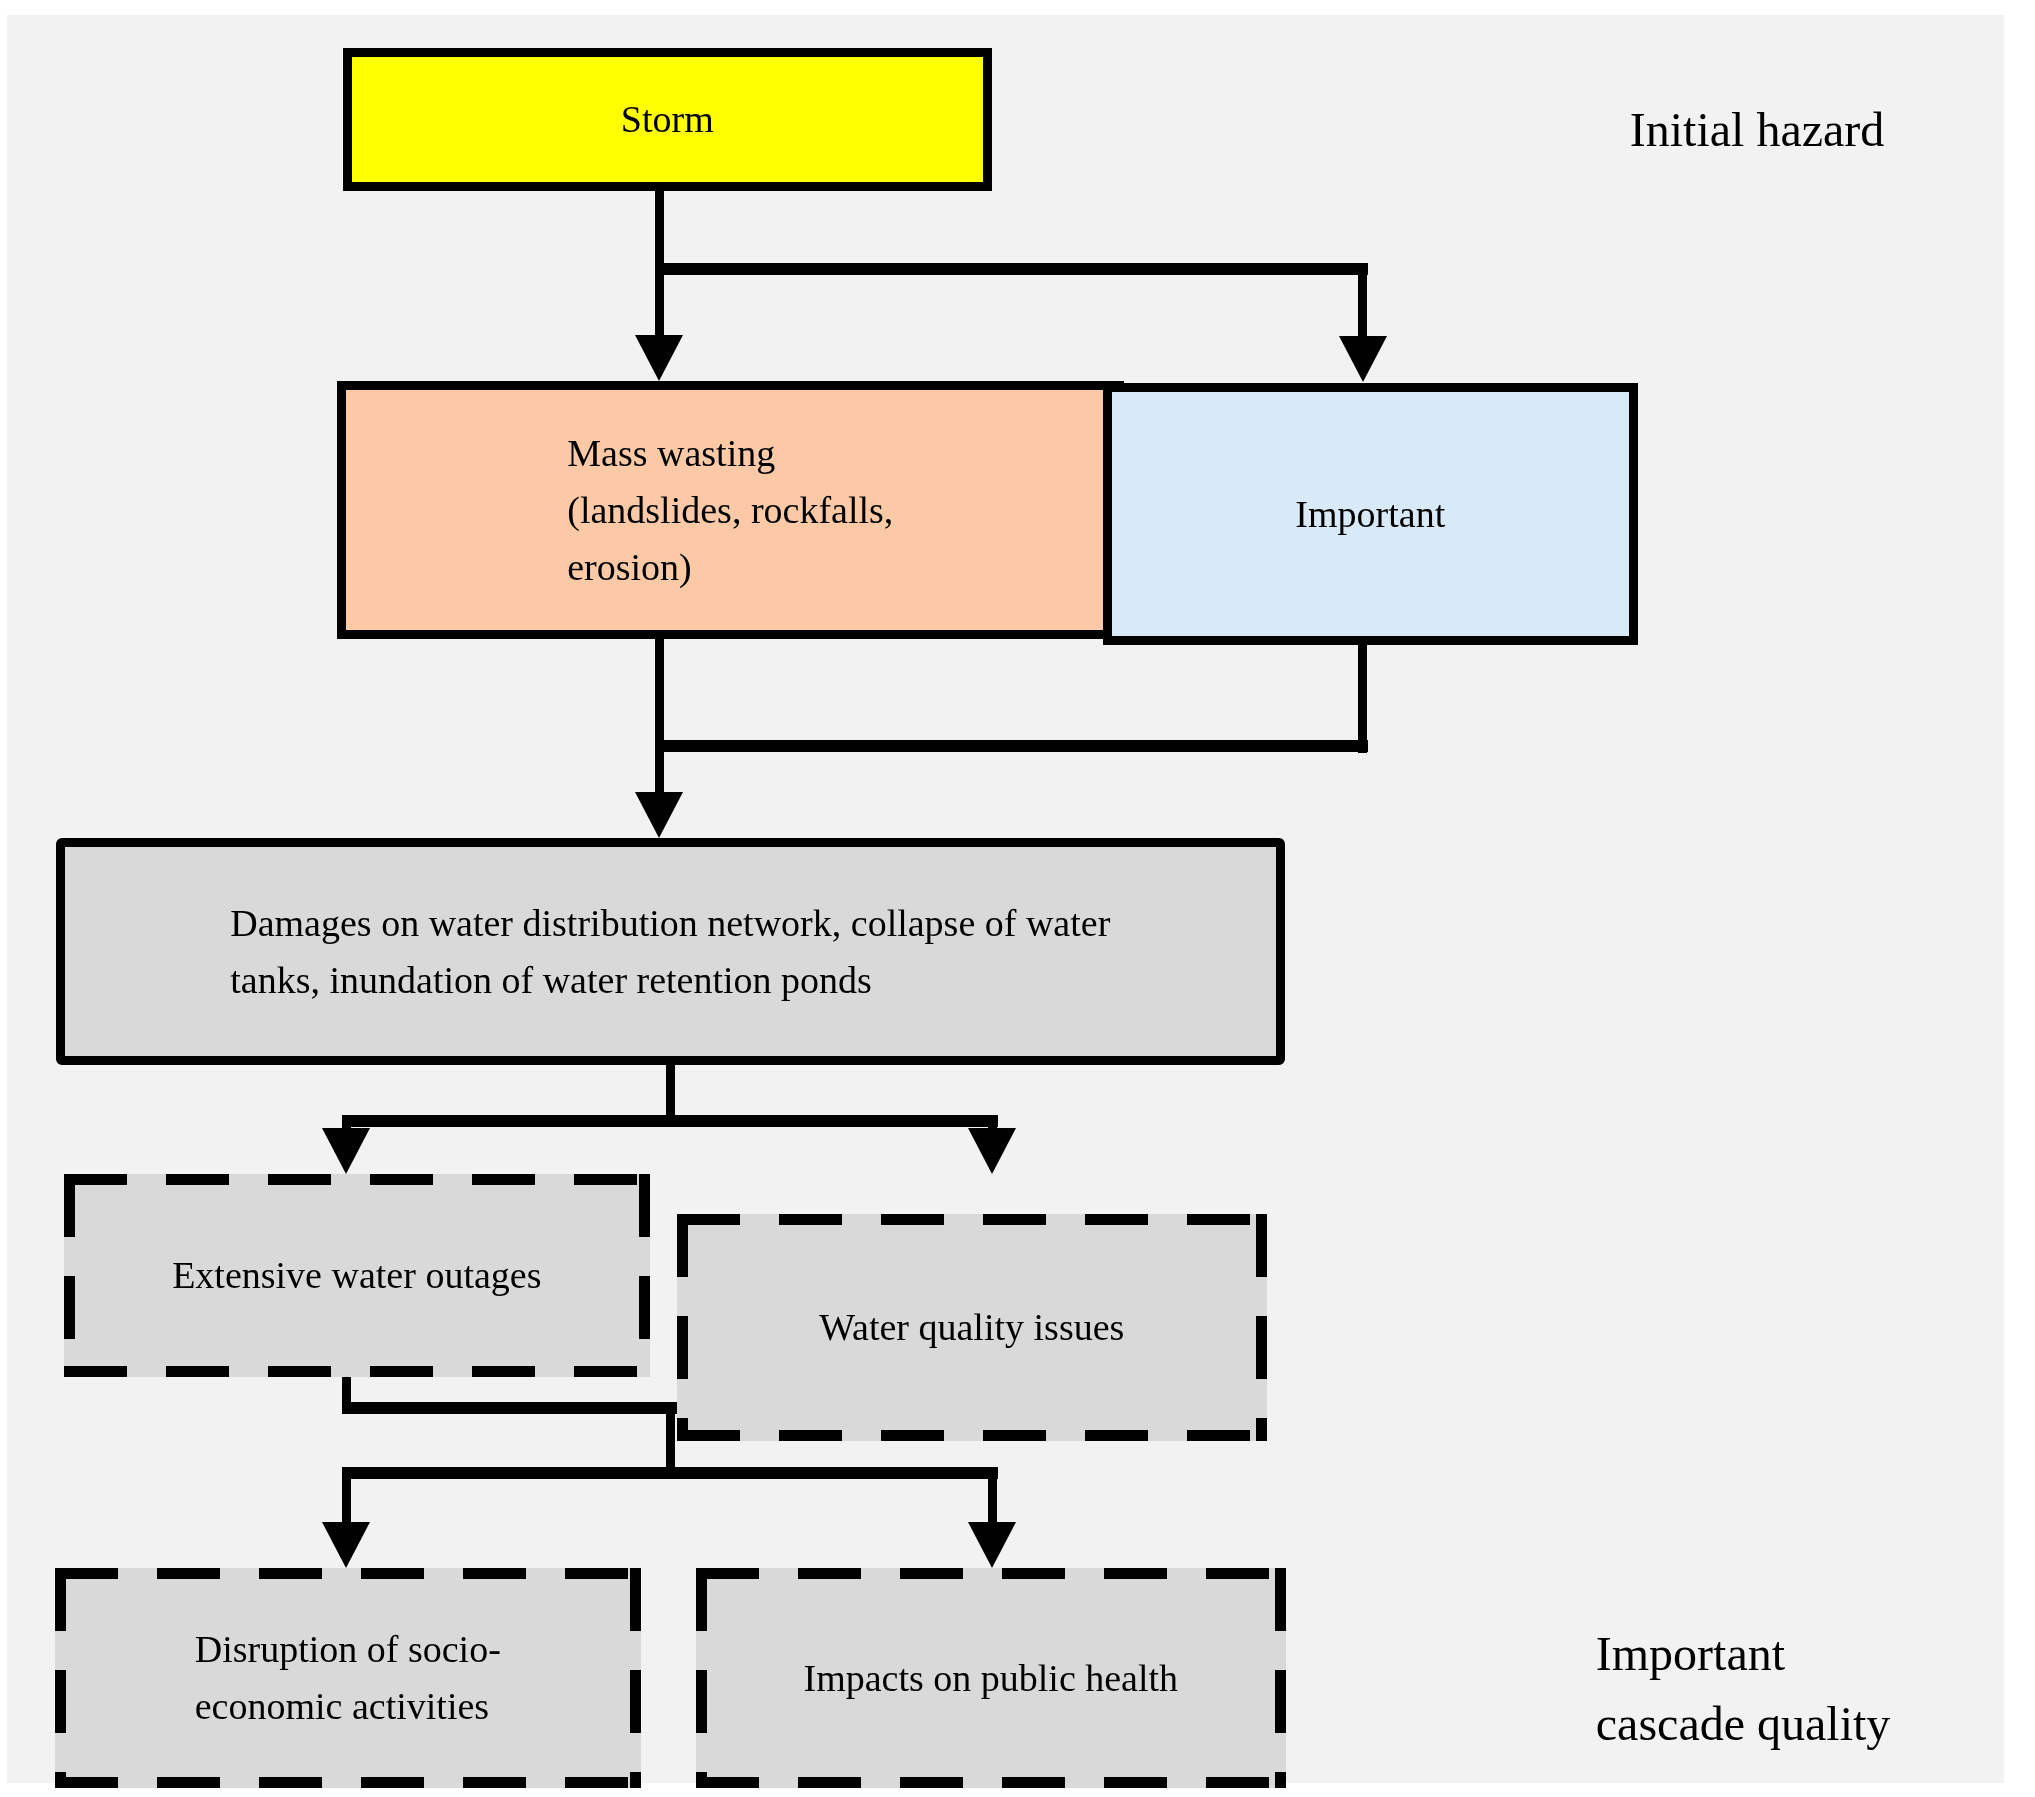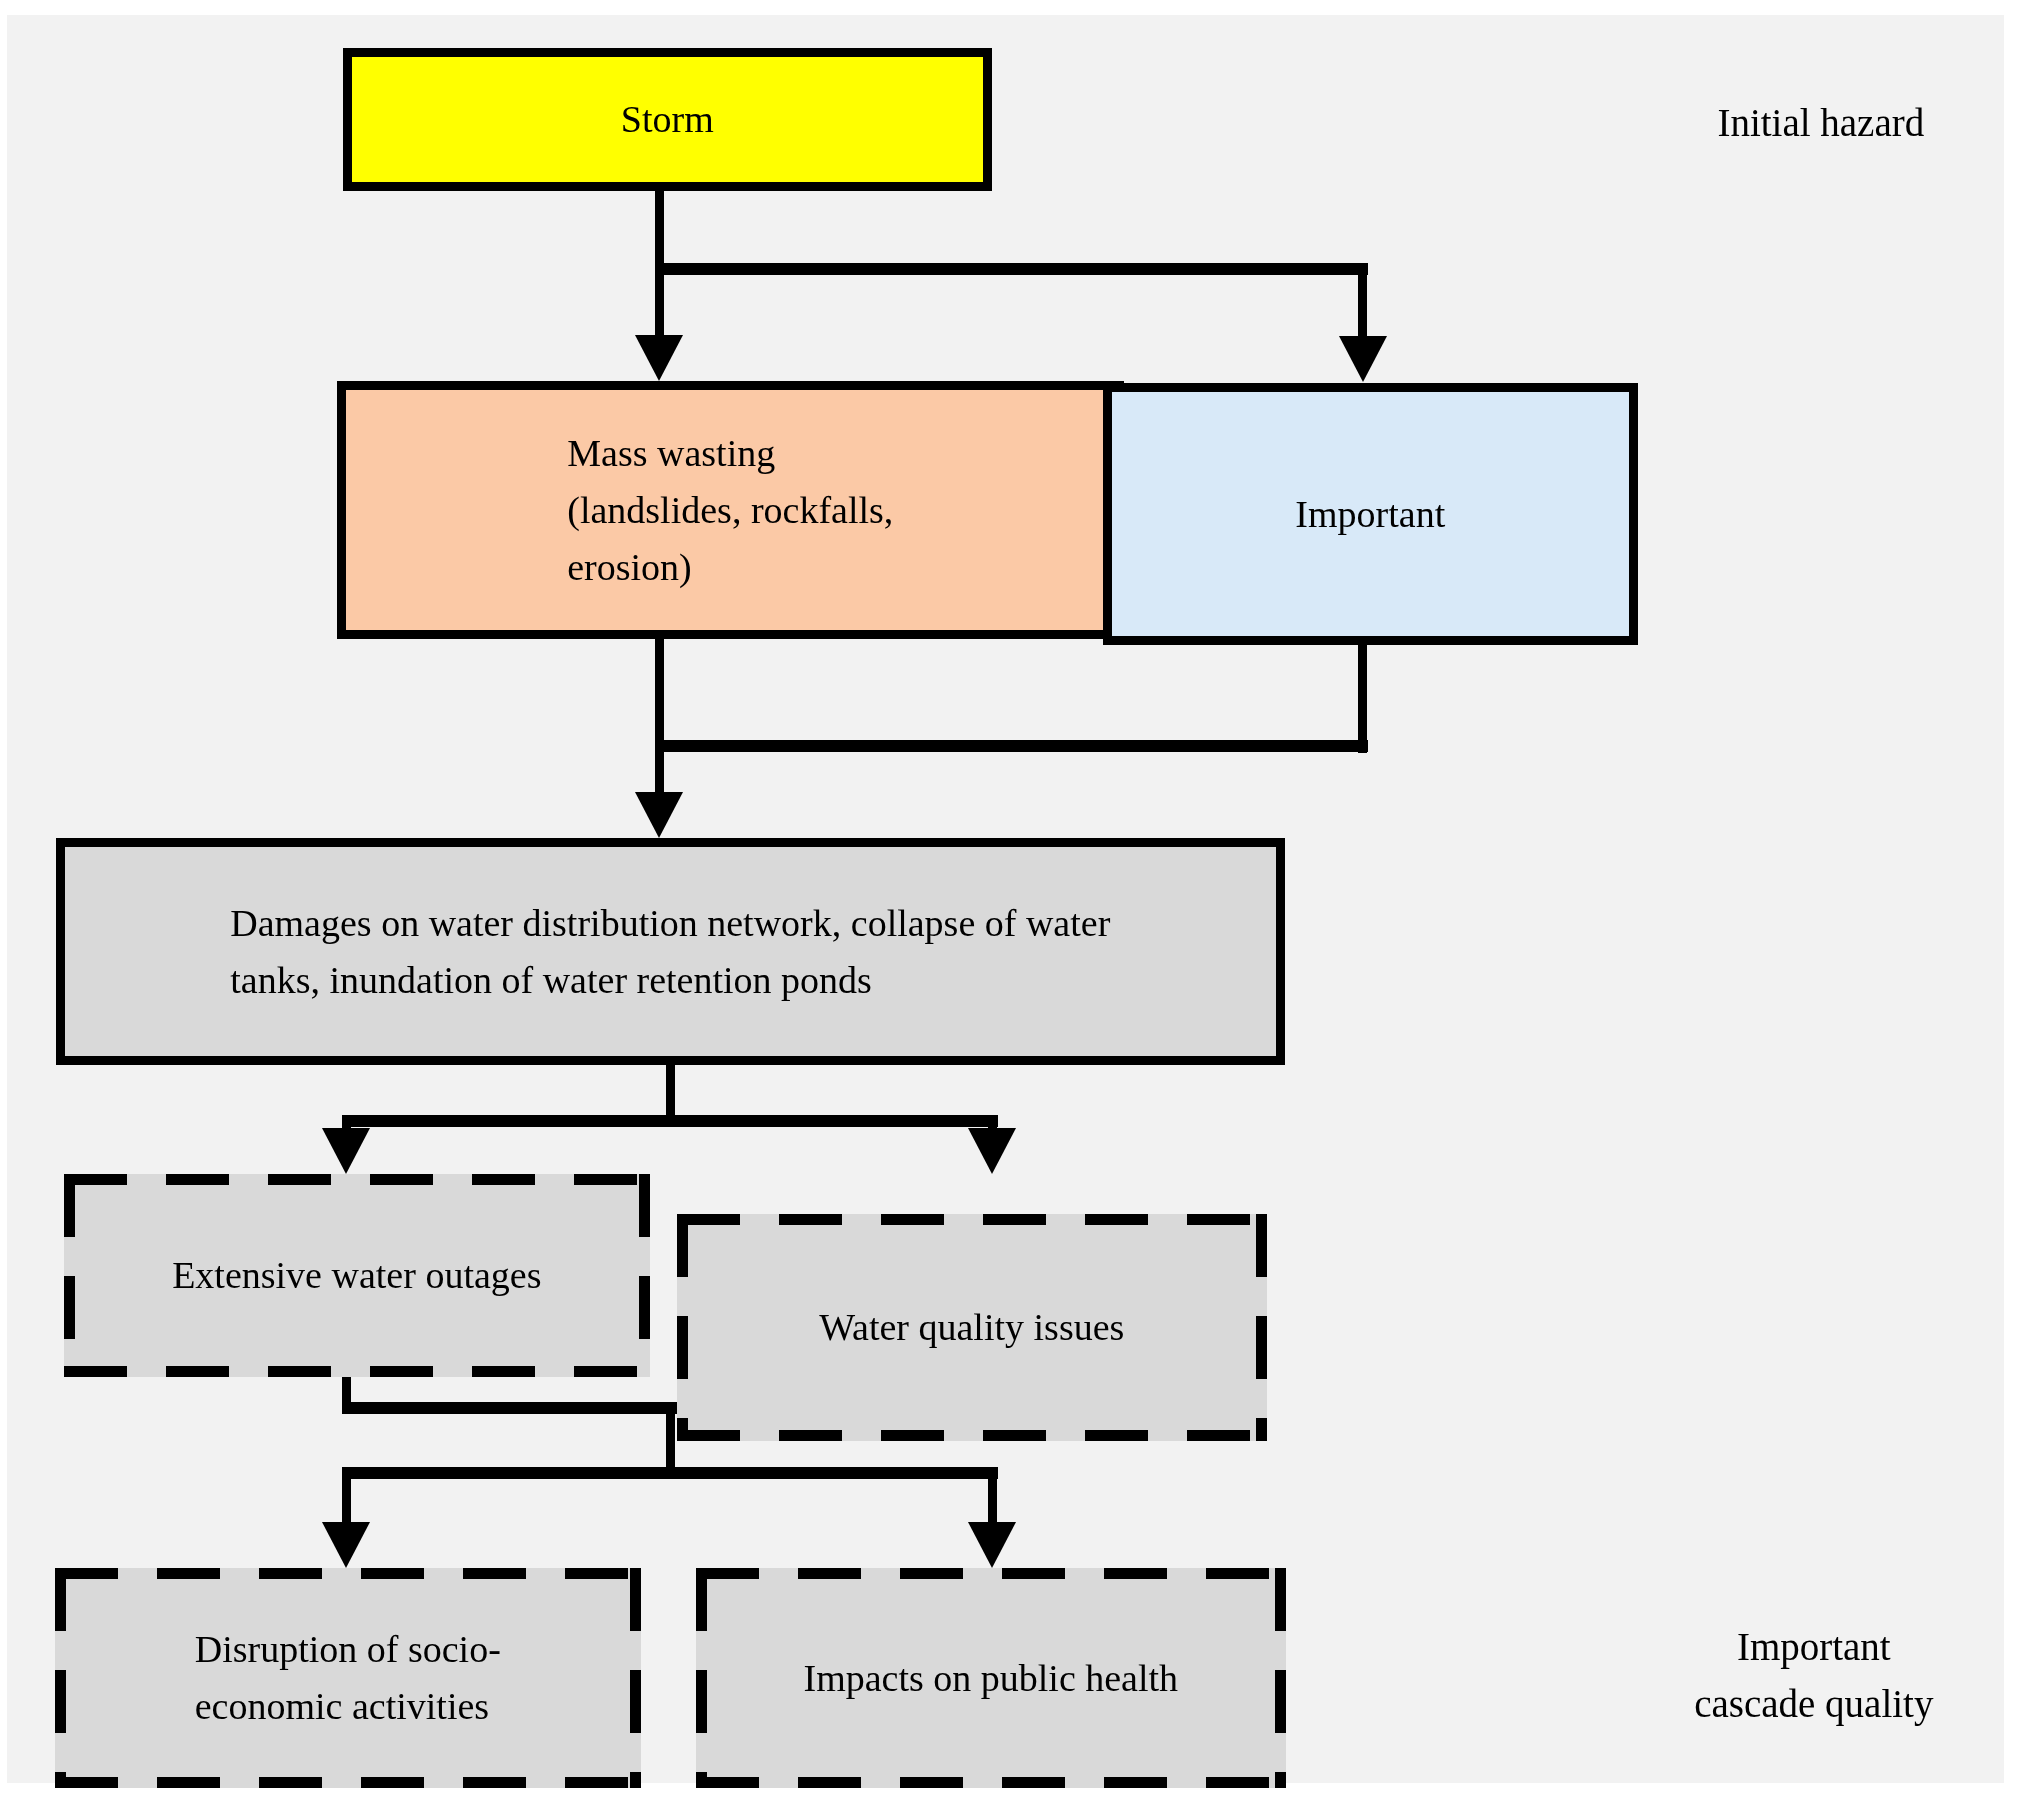--- a/index.html
+++ b/index.html
@@ -46,23 +46,22 @@
   .conn { position: absolute; background: #000000; }
   .arrowhead {
     position: absolute;
     width: 0; height: 0;
     border-left: 24.5px solid transparent;
     border-right: 24.5px solid transparent;
     border-top: 46px solid #000000;
   }
   .annotation {
     position: absolute;
-    text-align: center;
     white-space: pre-line;
-    font-size: 39px;
+    font-size: 48px;
     line-height: 1.45;
   }
 </style>
 </head>
 <body>
 
 <div id="page">
   <div id="field">
 
     <div class="conn" style="left:648px; top:172px; width:9.5px; height:151px;"></div>
@@ -102,21 +101,21 @@
     <div class="node solid" style="left: 330px; top: 366px; width: 787px; height: 258px; background-color: rgb(251, 201, 166);">
       <span class="node-label">Mass wasting
 (landslides, rockfalls,
 erosion)</span>
     </div>
 
     <div class="node solid" style="left: 1096px; top: 368px; width: 535px; height: 262px; background-color: rgb(216, 233, 248);">
       <span class="node-label">Important</span>
     </div>
 
-    <div class="node solid" style="left: 49px; top: 823px; width: 1229px; height: 227px; background-color: rgb(217, 217, 217);">
+    <div class="node solid" style="left: 49px; top: 823px; width: 1229px; height: 227px; background-color: rgb(217, 217, 217); border-radius: 6px;">
       <span class="node-label">Damages on water distribution network, collapse of water
 tanks, inundation of water retention ponds</span>
     </div>
 
     <div class="node dashed" style="left: 48px; top: 1159px; width: 586px; height: 203px; background-color: rgb(217, 217, 217); margin-left: 9px;">
       <span class="node-label">Extensive water outages</span>
     </div>
 
     <div class="node dashed" style="left: 670px; top: 1159px; width: 590px; height: 227px; background-color: rgb(217, 217, 217); margin-top: 40px;">
       <span class="node-label">Water quality issues</span>

